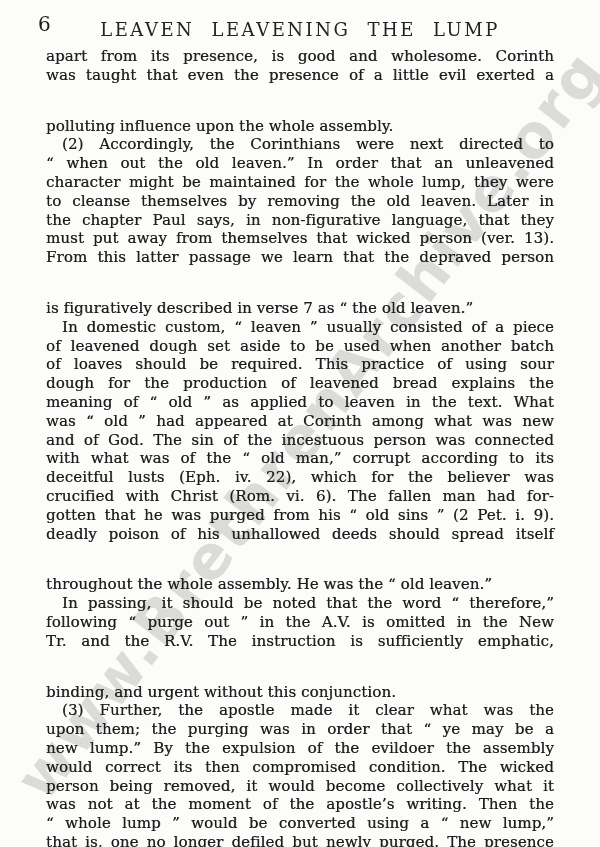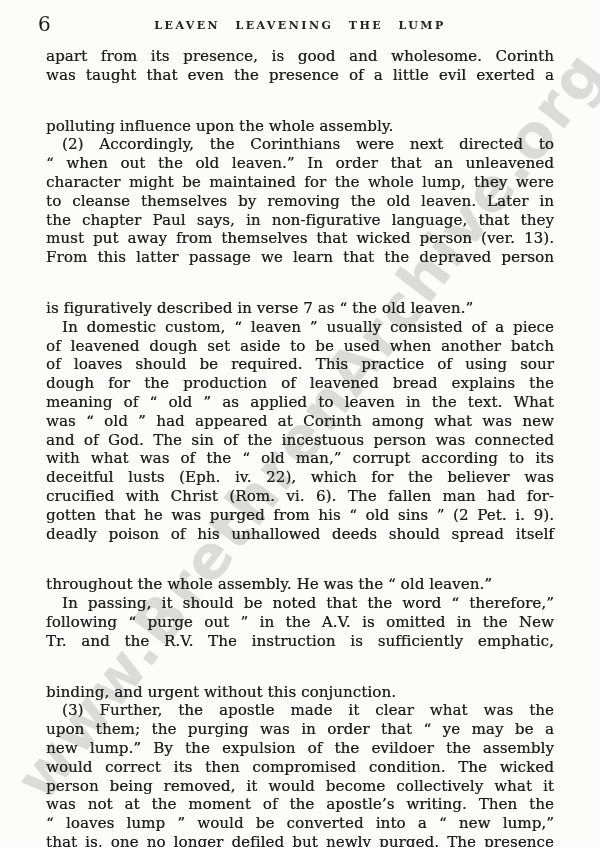--- a/index.html
+++ b/index.html
@@ -41,22 +41,22 @@
   .page-number {
     position: absolute;
     left: -8px;
     top: 2px;
     font-size: 20px;
     font-weight: normal;
   }
   .running-title {
     text-align: center;
     padding-top: 9px;
-    font-size: 11px;
-    font-weight: bold;
+    font-size: 18px;
+    font-weight: normal;
     letter-spacing: 2.5px;
     word-spacing: 9px;
     color: #232323;
   }
   .text-block {
     position: absolute;
     top: 47px;
     left: 46px;
     width: 508px;
     z-index: 1;
@@ -122,20 +122,20 @@
         <div class="line">Tr. and the R.V.  The instruction is sufficiently emphatic,</div>
         <div class="line last">binding, and urgent without this conjunction.</div>
       </div>
       <div class="paragraph">
         <div class="line indent">(3) Further, the apostle made it clear what was the</div>
         <div class="line">upon them; the purging was in order that “ ye may be a</div>
         <div class="line">new lump.”  By the expulsion of the evildoer the assembly</div>
         <div class="line">would correct its then compromised condition.  The wicked</div>
         <div class="line">person being removed, it would become collectively what it</div>
         <div class="line">was not at the moment of the apostle’s writing.  Then the</div>
-        <div class="line">“ loaves lump ” would be converted into a “ new lump,”</div>
+        <div class="line">“ whole lump ” would be converted using a “ new lump,”</div>
         <div class="line">that is, one no longer defiled but newly purged.  The presence</div>
         <div class="line">of the old leaven had in measure defiled them corporately, but</div>
         <div class="line">their normal, pure, unleavened character would be renewed</div>
         <div class="line last">or restored by its removal.</div>
       </div>
     </div>
 </div>
 
 </body></html>

